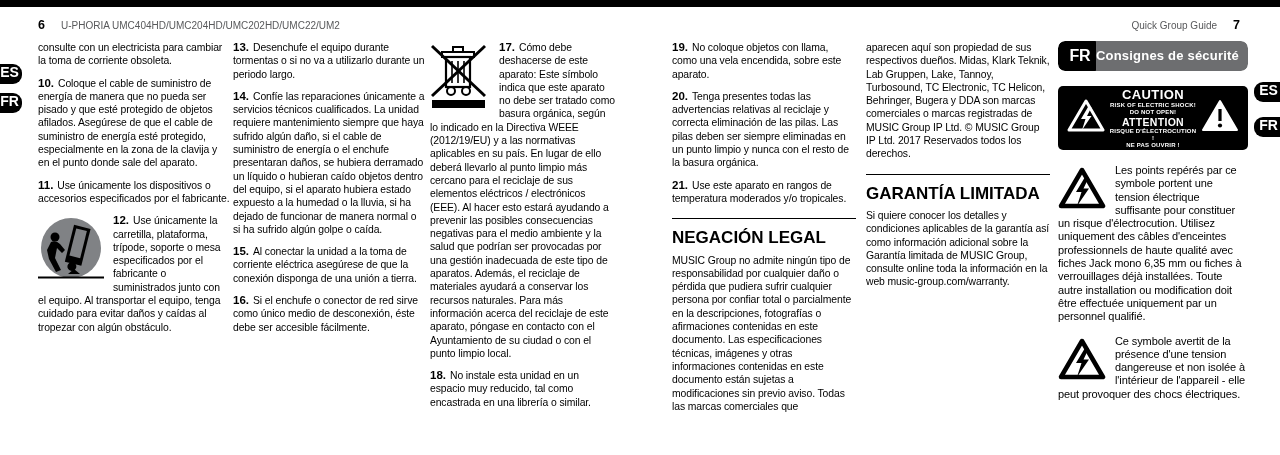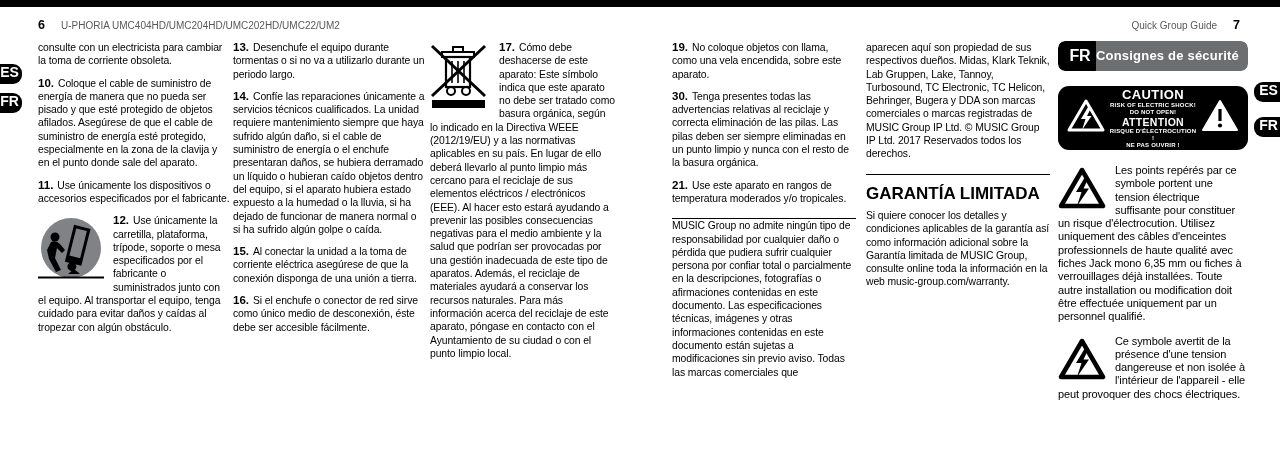--- a/index.html
+++ b/index.html
@@ -41,21 +41,21 @@
   .rule { border-top:1.6px solid #000; margin:13px 0 0 0; height:0; }
   h3.sec { font-size:17px; letter-spacing:0; margin:12px 0 9px 0; }
 
   
   .banner { display:flex; height:30px; border-radius:7px; overflow:hidden; margin-bottom:15px; }
   .banner .lang { background:#000; color:#fff; width:44px; display:flex; align-items:center;
                   justify-content:center; font-weight:bold; font-size:16px; border-radius:7px; }
   .banner .btxt { background:#6d6e70; color:#fff; flex:1; display:flex; align-items:center;
                   font-weight:bold; font-size:13px; letter-spacing:0.2px;
                   border-radius:0 7px 7px 0; margin-left:-6px; }
-  .caution { background:#000; border-radius:11px; height:64px; display:flex; align-items:center;
+  .caution { background:#000; border-radius:5px; height:64px; display:flex; align-items:center;
              justify-content:space-between; padding:0 9px; margin-bottom:14px; }
   .caution .ctext { color:#fff; text-align:center; line-height:1.12; flex:1; padding:0 4px; }
   .cau1 { font-size:13px; font-weight:bold; letter-spacing:0.4px; }
   .cau-sm { font-size:6px; font-weight:bold; letter-spacing:0.2px; }
   .cau2 { font-size:10.5px; font-weight:bold; letter-spacing:0.3px; margin-top:1px; }
   .fr-para { font-size:11px; line-height:13.3px; margin-bottom:11px; }
 </style>
 </head>
 <body>
 
@@ -115,27 +115,29 @@
         <rect x="23" y="4" width="10" height="5" fill="none" stroke="#000" stroke-width="2"></rect>
         <circle cx="21" cy="48" r="4" fill="none" stroke="#000" stroke-width="2"></circle>
         <circle cx="36" cy="48" r="4" fill="none" stroke="#000" stroke-width="2"></circle>
         <line x1="2" y1="3" x2="55" y2="53" stroke="#000" stroke-width="3"></line>
         <line x1="55" y1="3" x2="2" y2="53" stroke="#000" stroke-width="3"></line>
         <rect x="2" y="57" width="53" height="8" fill="#000"></rect>
       </svg>
     </span>
     <span class="num">17.</span><span>Cómo debe deshacerse de este aparato: Este símbolo indica que este aparato no debe ser tratado como basura orgánica, según lo indicado en la Directiva WEEE (2012/19/EU) y a las normativas aplicables en su país. En lugar de ello deberá llevarlo al punto limpio más cercano para el reciclaje de sus elementos eléctricos / electrónicos (EEE). Al hacer esto estará ayudando a prevenir las posibles consecuencias negativas para el medio ambiente y la salud que podrían ser provocadas por una gestión inadecuada de este tipo de aparatos. Además, el reciclaje de materiales ayudará a conservar los recursos naturales. Para más información acerca del reciclaje de este aparato, póngase en contacto con el Ayuntamiento de su ciudad o con el punto limpio local.</span>
   </div>
+  <p class="body"><span class="num">18.</span><span>No instale esta unidad en un espacio muy reducido, tal como encastrada en una librería o similar.</span></p>
 </div>
 
 <div class="col c4">
   <p class="body"><span class="num">19.</span><span>No coloque objetos con llama, como una vela encendida, sobre este aparato.</span></p>
-  <p class="body"><span class="num">30.</span><span>Tenga presentes todas las advertencias relativas al reciclaje y correcta eliminación de las pilas. Las pilas deben ser siempre eliminadas en un punto limpio y nunca con el resto de la basura orgánica.</span></p>
+  <p class="body"><span class="num">20.</span><span>Tenga presentes todas las advertencias relativas al reciclaje y correcta eliminación de las pilas. Las pilas deben ser siempre eliminadas en un punto limpio y nunca con el resto de la basura orgánica.</span></p>
   <p class="body"><span class="num">21.</span><span>Use este aparato en rangos de temperatura moderados y/o tropicales.</span></p>
   <div class="rule"></div>
+  <h3 class="sec">NEGACIÓN LEGAL</h3>
   <p class="body">MUSIC Group no admite ningún tipo de responsabilidad por cualquier daño o pérdida que pudiera sufrir cualquier persona por confiar total o parcialmente en la descripciones, fotografías o afirmaciones contenidas en este documento. Las especificaciones técnicas, imágenes y otras informaciones contenidas en este documento están sujetas a modificaciones sin previo aviso. Todas las marcas comerciales que</p>
 </div>
 
 <div class="col c5">
   <p class="body">aparecen aquí son propiedad de sus respectivos dueños. Midas, Klark Teknik, Lab Gruppen, Lake, Tannoy, Turbosound, TC Electronic, TC Helicon, Behringer, Bugera y DDA son marcas comerciales o marcas registradas de MUSIC Group IP Ltd. © MUSIC Group IP Ltd. 2017 Reservados todos los derechos.</p>
   <div class="rule"></div>
   <h3 class="sec">GARANTÍA LIMITADA</h3>
   <p class="body">Si quiere conocer los detalles y condiciones aplicables de la garantía así como información adicional sobre la Garantía limitada de MUSIC Group, consulte online toda la información en la web music-group.com/warranty.</p>
 </div>
 

